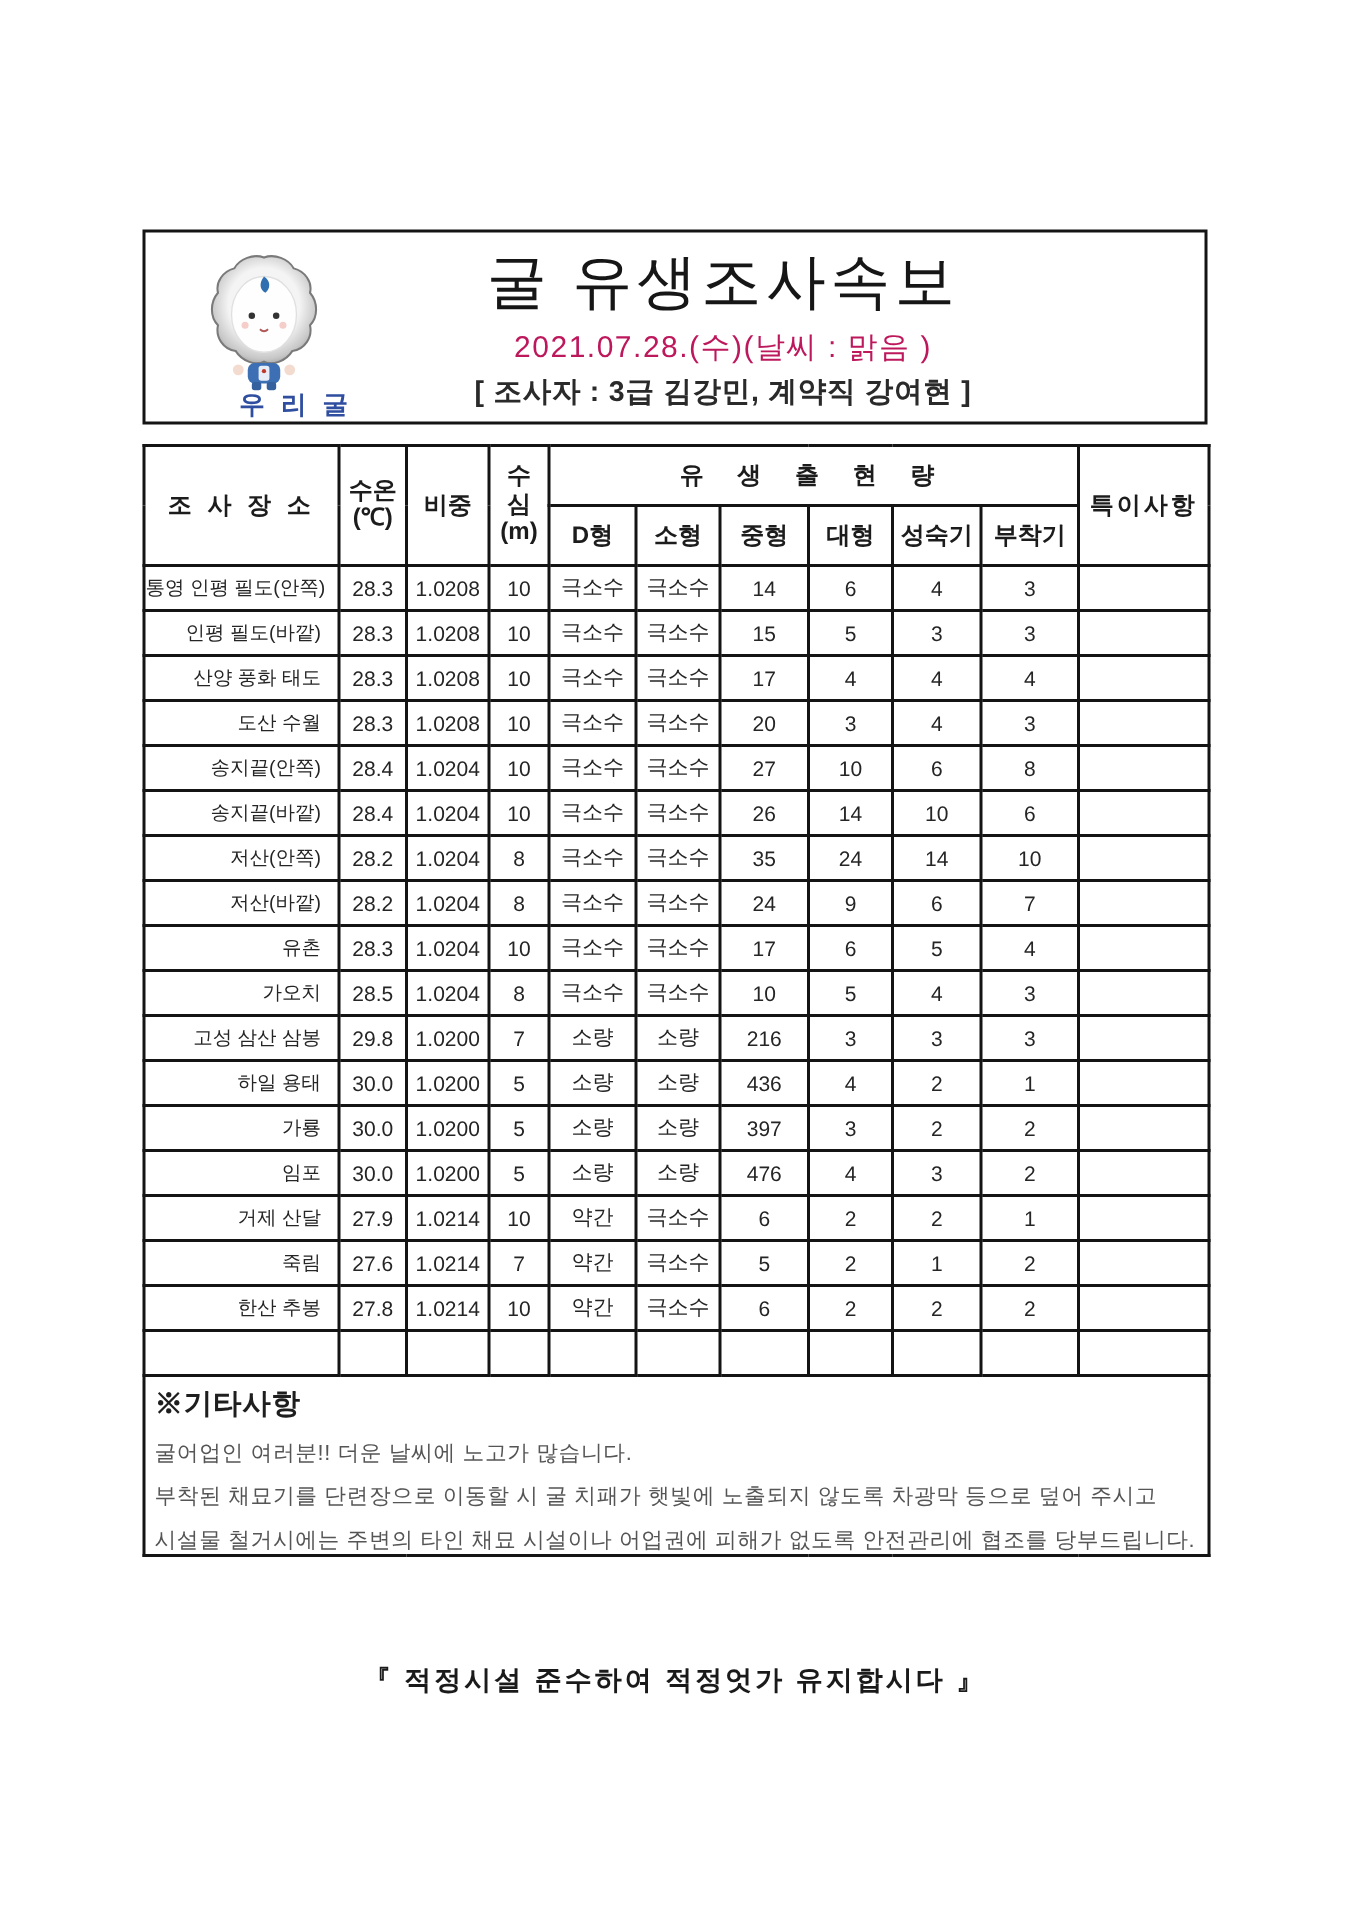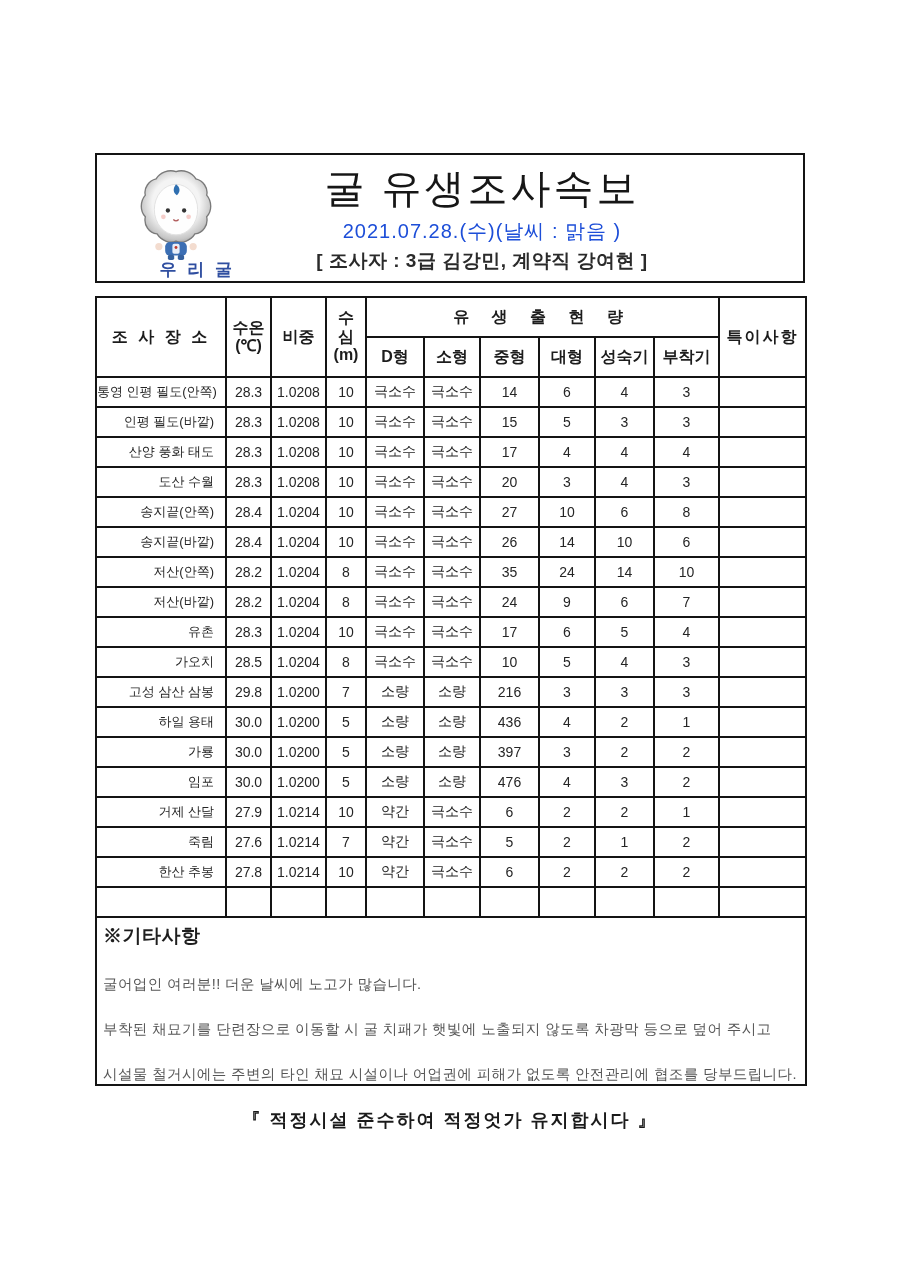--- a/index.html
+++ b/index.html
@@ -63,21 +63,21 @@
     letter-spacing: 3px;
     margin-top: 11px;
     line-height: 1.1;
     color: #161616;
   }
   .report-date {
     font-size: 20px;
     font-weight: 500;
     letter-spacing: 1px;
     margin-top: 8px;
-    color: #1d4ed8;
+    color: #be185d;
   }
   .report-surveyor {
     font-size: 19px;
     font-weight: 600;
     letter-spacing: 0.5px;
     margin-top: 3px;
     color: #2a2a2a;
   }
 
   
@@ -131,21 +131,21 @@
   }
   .notes-heading {
     font-weight: bold;
     font-size: 19px;
     color: #1e1e1e;
     letter-spacing: 0.5px;
   }
   .notes-line {
     font-size: 14.5px;
     color: #555555;
-    margin-top: 26px;
+    margin-top: 10px;
     letter-spacing: 0.4px;
     white-space: nowrap;
   }
 
   
   .footer-slogan {
     position: absolute;
     top: 1108px;
     left: 0;
     width: 100%;

